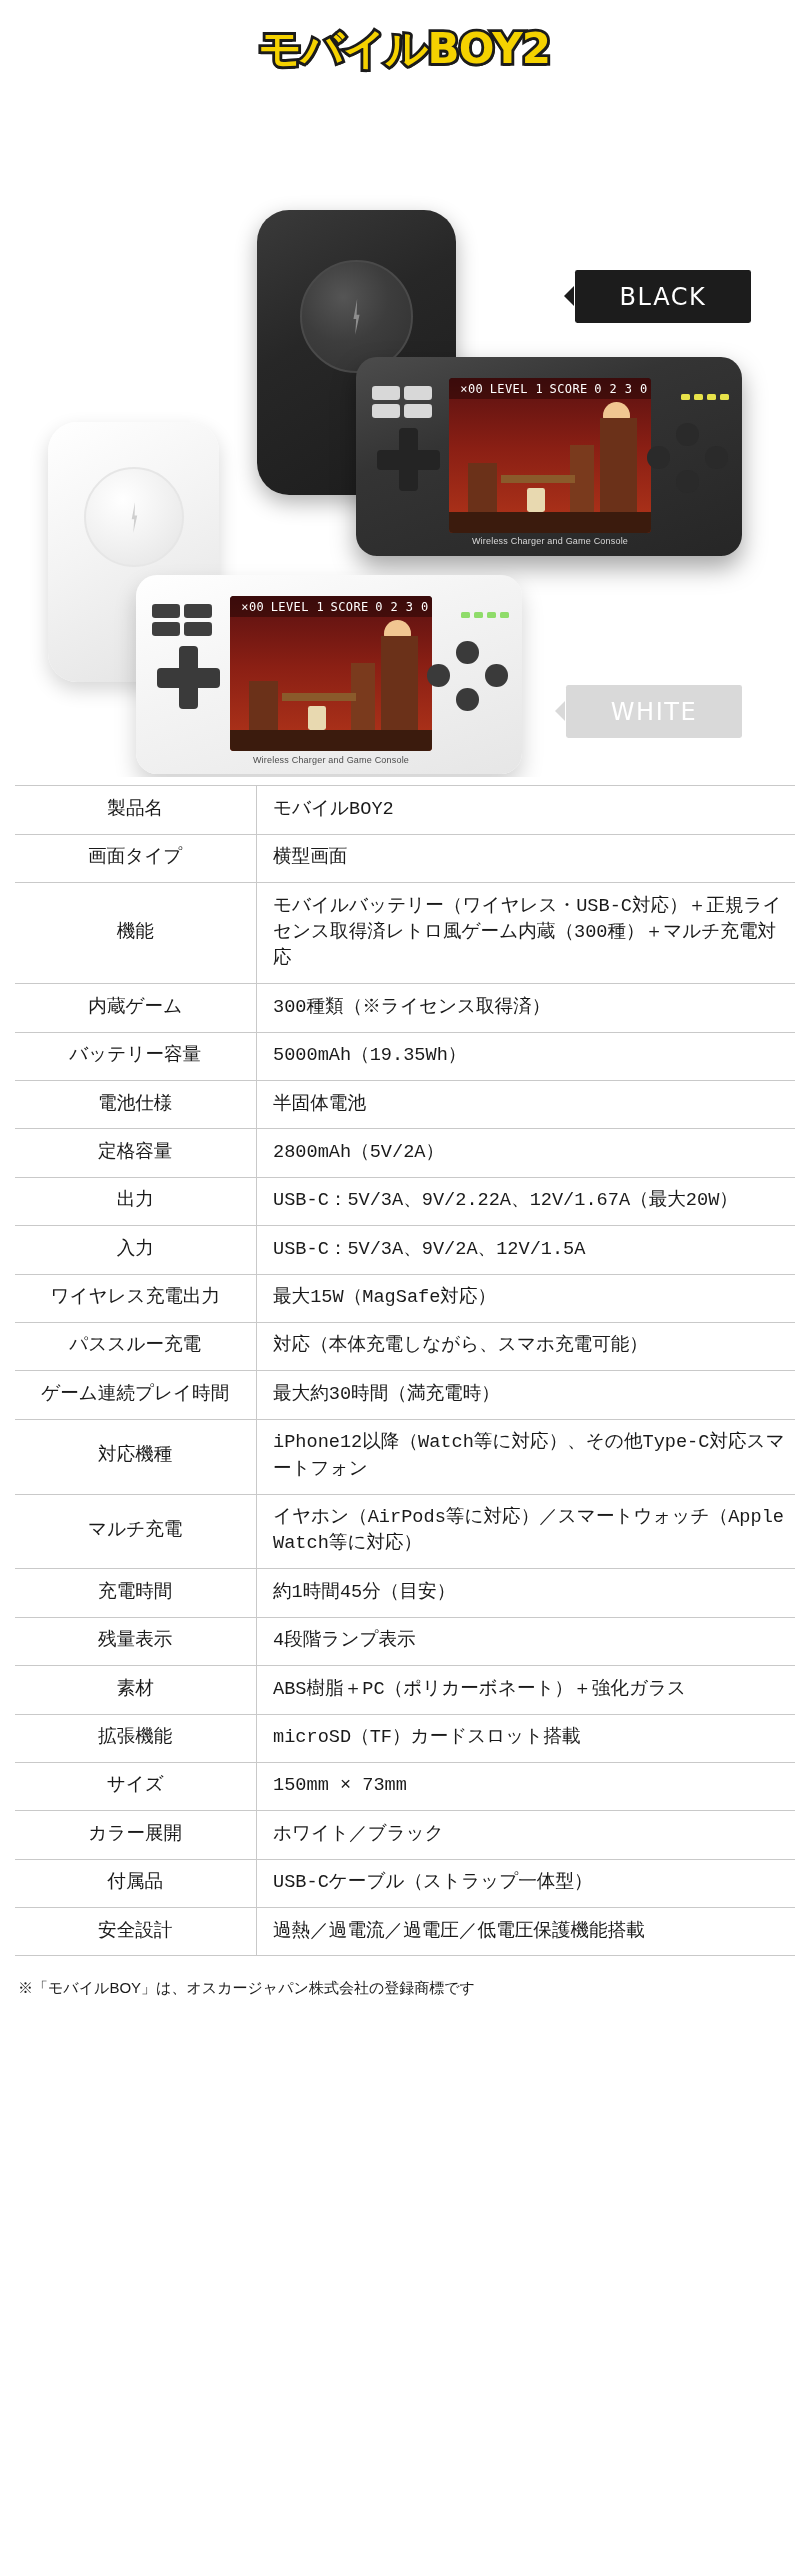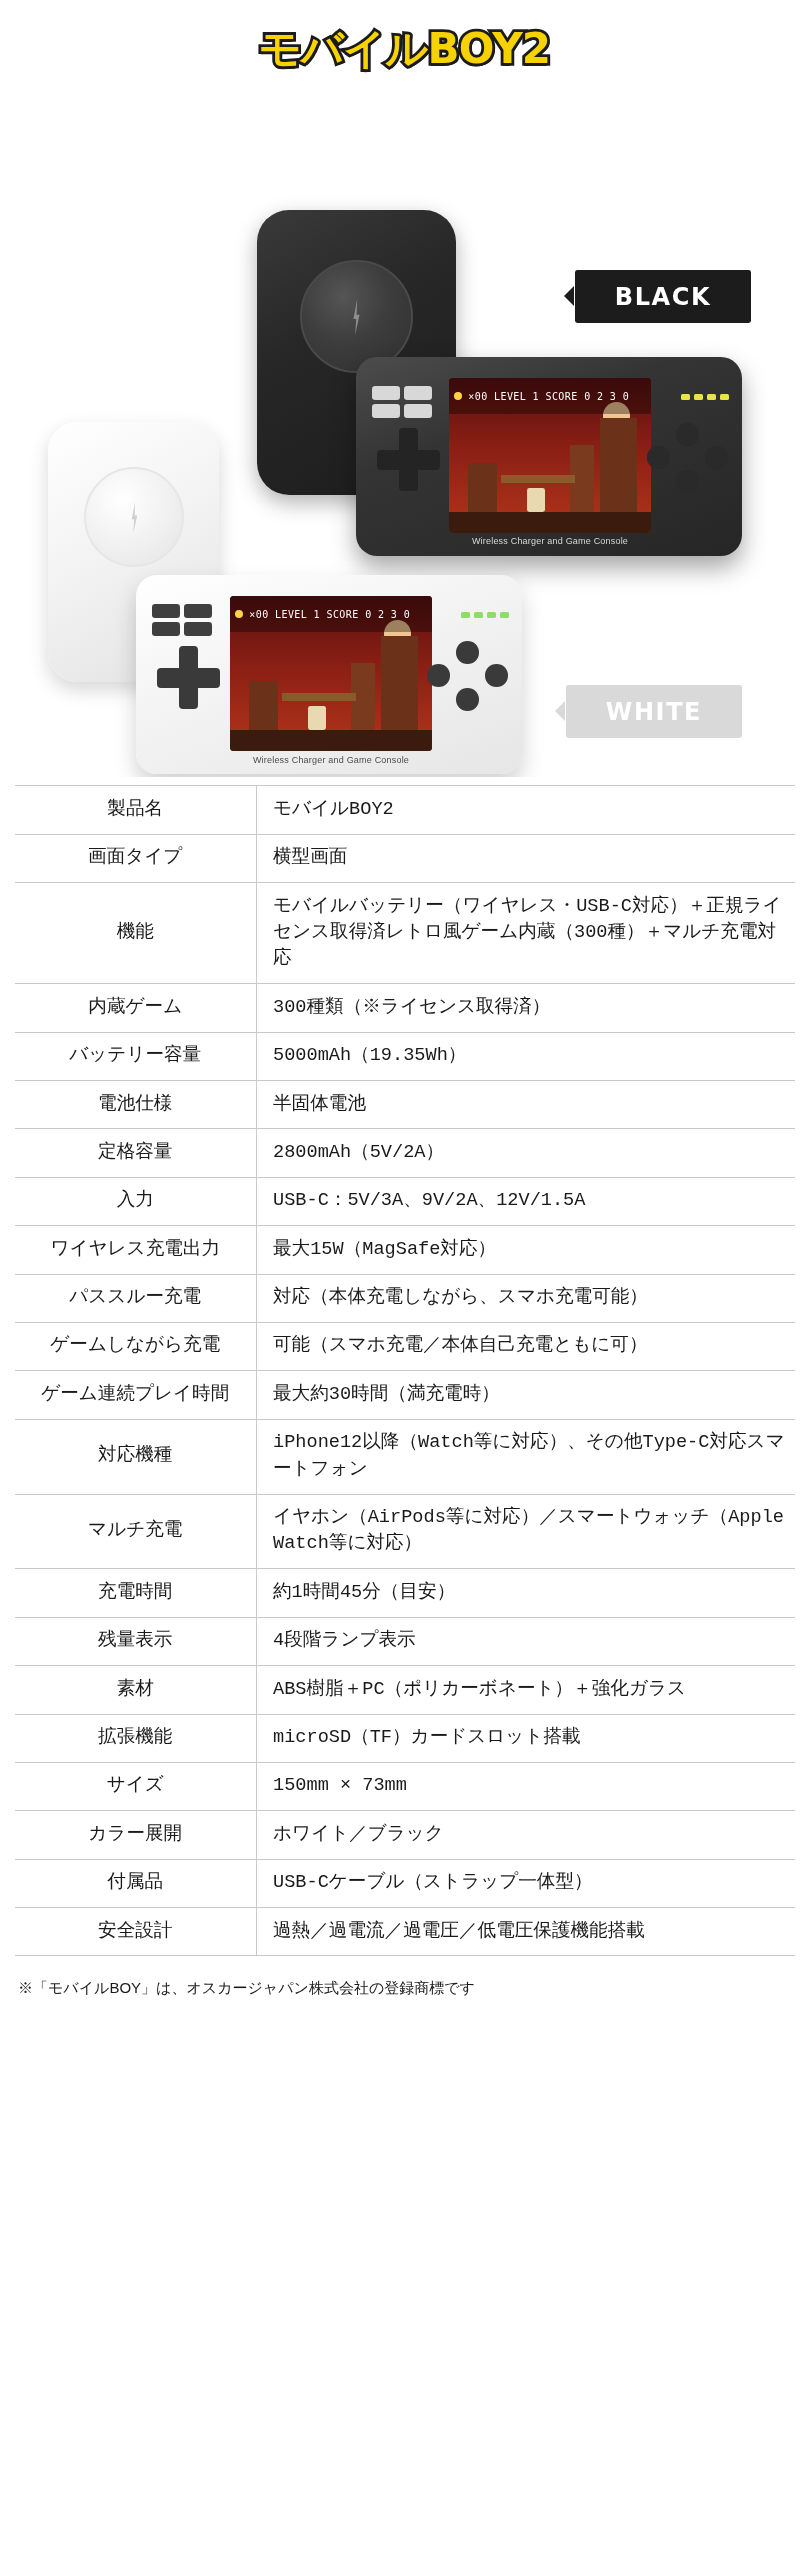--- a/index.html
+++ b/index.html
@@ -231,37 +231,37 @@
   }
   .scene .hero-sprite {
     position: absolute; left: 78px; bottom: 21px;
     width: 18px; height: 24px; background: #e8d9b0; border-radius: 2.4px;
   }
   .scene .platform {
     position: absolute; left: 52px; bottom: 50px;
     width: 74px; height: 8px; background: #8a5a2b;
   }
   .hud {
-    position: absolute; left: 0; right: 0; top: 0; height: 36px;
+    position: absolute; left: 0; right: 0; top: 0; height: 21px;
     background: rgba(0,0,0,.35);
     display: flex; align-items: center; gap: 6.5px;
     padding: 0 4.8px;
     font-family: "DejaVu Sans Mono", monospace;
-    font-size: 10px; color: #fff;
+    font-size: 12px; color: #fff;
     letter-spacing: 0.4px;
   }
   .hud .coin { width: 8px; height: 8px; border-radius: 50%; background: #ffd24a; }
   .hud .seg { white-space: nowrap; }
 
   
   .tag {
     position: absolute;
     display: flex; align-items: center; justify-content: center;
     font-family: "DejaVu Sans", sans-serif;
-    font-weight: bold;
+    font-weight: normal;
     letter-spacing: 1.6px;
   }
   .tag-black {
     left: 575px; top: 196px;
     width: 176px; height: 53px;
     background: #1c1c1c; color: #ffffff;
     font-size: 24px;
     border-radius: 2.4px;
   }
   .tag-black::before {
@@ -454,34 +454,34 @@
         </tr>
       <tr>
           <th>電池仕様</th>
           <td>半固体電池</td>
         </tr>
       <tr>
           <th>定格容量</th>
           <td>2800mAh（5V/2A）</td>
         </tr>
       <tr>
+          <th>出力</th>
+          <td>USB-C：5V/3A、9V/2.22A、12V/1.67A（最大20W）</td>
+        </tr>
+      <tr>
           <th>入力</th>
           <td>USB-C：5V/3A、9V/2A、12V/1.5A</td>
         </tr>
       <tr>
           <th>ワイヤレス充電出力</th>
           <td>最大15W（MagSafe対応）</td>
         </tr>
       <tr>
           <th>パススルー充電</th>
           <td>対応（本体充電しながら、スマホ充電可能）</td>
-        </tr>
-      <tr>
-          <th>ゲームしながら充電</th>
-          <td>可能（スマホ充電／本体自己充電ともに可）</td>
         </tr>
       <tr>
           <th>ゲーム連続プレイ時間</th>
           <td>最大約30時間（満充電時）</td>
         </tr>
       <tr>
           <th>対応機種</th>
           <td>iPhone12以降（Watch等に対応）、その他Type-C対応スマートフォン</td>
         </tr>
       <tr>

